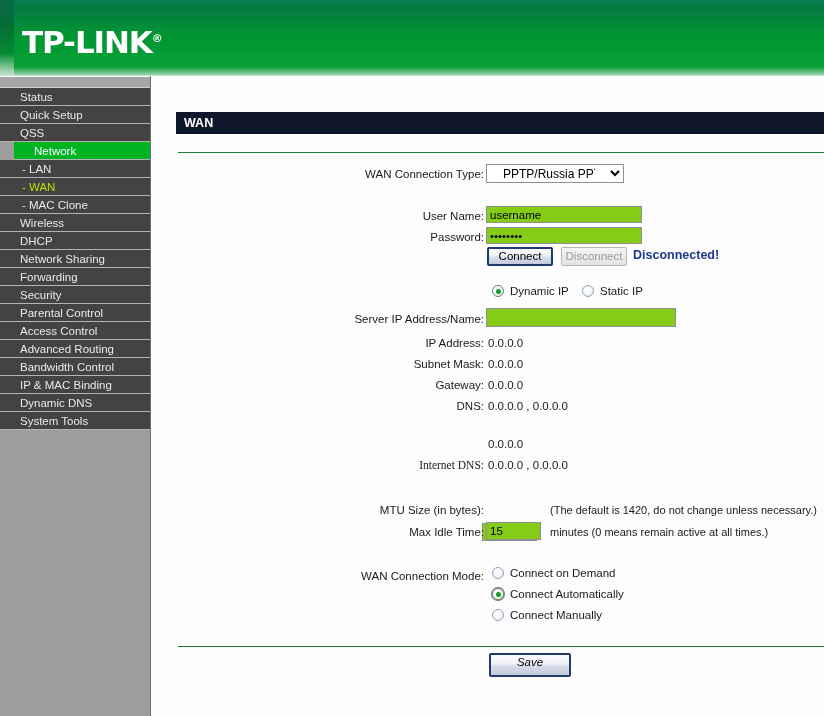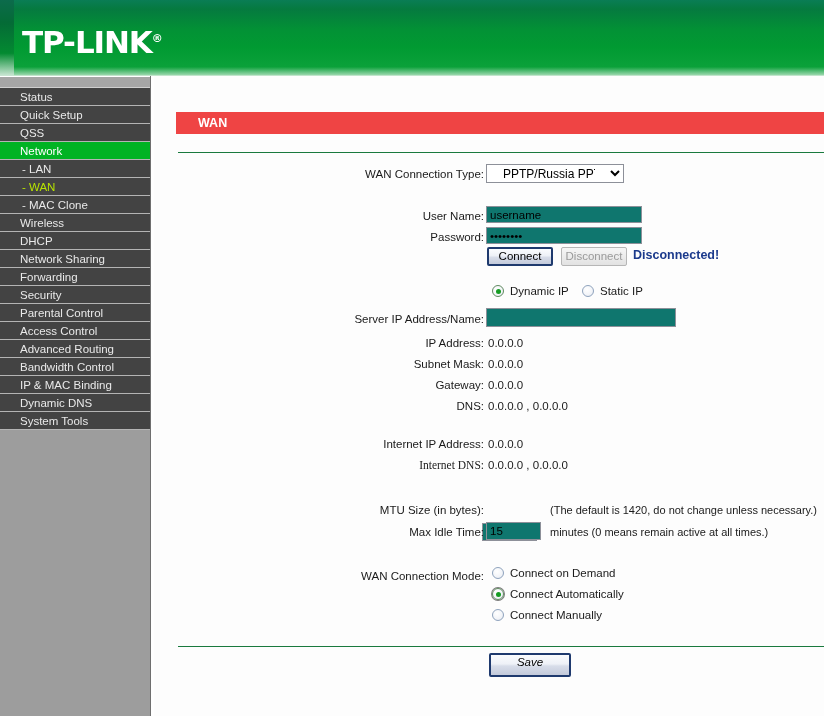--- a/index.html
+++ b/index.html
@@ -92,20 +92,21 @@
     white-space: nowrap;
     overflow: hidden;
     cursor: pointer;
   }
   .nav-item.sub {
     padding-left: 22px;
   }
   .nav-item.active {
     background: #00b323;
     color: #ffffff;
+    margin-left: 14px;
   }
   .nav-item.sub-active {
     color: #b7e400;
   }
   .sidebar-filler {
     background: #9d9d9d;
     height: 250px;
   }
 
   
@@ -129,26 +130,26 @@
     height: 640px;
     background: #fdfdfd;
     overflow: hidden;
   }
   .title-bar {
     position: absolute;
     left: 22px;
     top: 36px;
     width: 648px;
     height: 22px;
-    background: #ef4444;
+    background: #0f172a;
     color: #ffffff;
     font-size: 12.5px;
     font-weight: bold;
     line-height: 22px;
-    padding-left: 22px;
+    padding-left: 8px;
     box-sizing: border-box;
   }
   .hr-green {
     position: absolute;
     left: 24px;
     width: 646px;
     height: 0;
     border-top: 1px solid #1a7a3e;
   }
   #hr-top { top: 76px; }
@@ -172,21 +173,21 @@
     position: absolute;
     font-size: 11px;
     color: #1a1a1a;
     white-space: nowrap;
   }
 
   
   .tinput {
     position: absolute;
     border: 1px solid #8d9099;
-    background: #0f766e;
+    background: #84cc16;
     font-family: "Liberation Sans", sans-serif;
     font-size: 11.5px;
     color: #000;
     padding: 0 3px;
     box-sizing: border-box;
     height: 17px;
     line-height: 15px;
     outline: none;
   }
   select.tsel {
@@ -355,21 +356,20 @@
 
     <div class="lbl" style="left:44px; top:282px; width:286px;">Subnet Mask:</div>
     <div class="val" style="left:334px; top:282px;">0.0.0.0</div>
 
     <div class="lbl" style="left:44px; top:303px; width:286px;">Gateway:</div>
     <div class="val" style="left:334px; top:303px;">0.0.0.0</div>
 
     <div class="lbl" style="left:44px; top:324px; width:286px;">DNS:</div>
     <div class="val" style="left:334px; top:324px;">0.0.0.0 , 0.0.0.0</div>
 
-    <div class="lbl" style="left:44px; top:362px; width:286px;">Internet IP Address:</div>
     <div class="val" style="left:334px; top:362px;">0.0.0.0</div>
 
     <div class="lbl" style="left:44px; top:383px; width:286px;font-family:Liberation Serif, serif;">Internet DNS:</div>
     <div class="val" style="left:334px; top:383px;">0.0.0.0 , 0.0.0.0</div>
 
     <div class="lbl" style="left:44px; top:428px; width:286px;">MTU Size (in bytes):</div>
     <input class="tinput" type="text" style="left: 328px; top: 424px; width: 55px; height: 18px; text-align: left; margin-top: 23px;" value="1420">
     <div class="note" style="left:396px; top:428px;">(The default is 1420, do not change unless necessary.)</div>
 
     <div class="lbl" style="left:44px; top:450px; width:286px;">Max Idle Time:</div>

